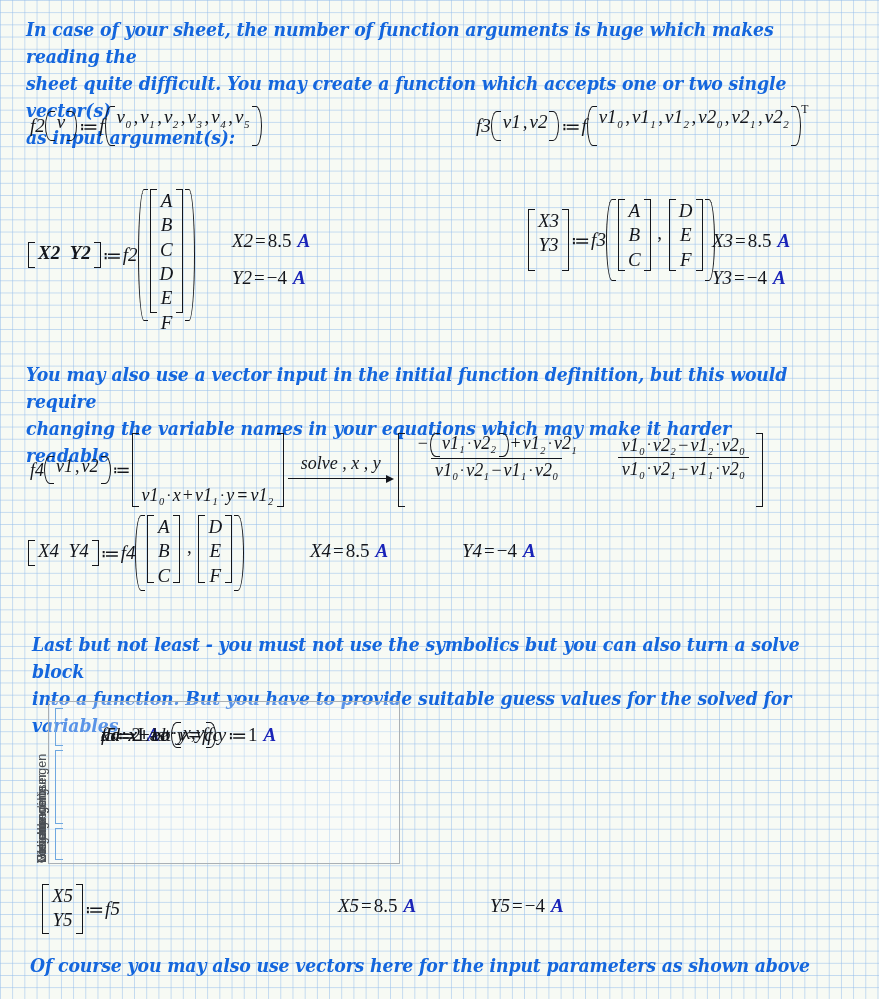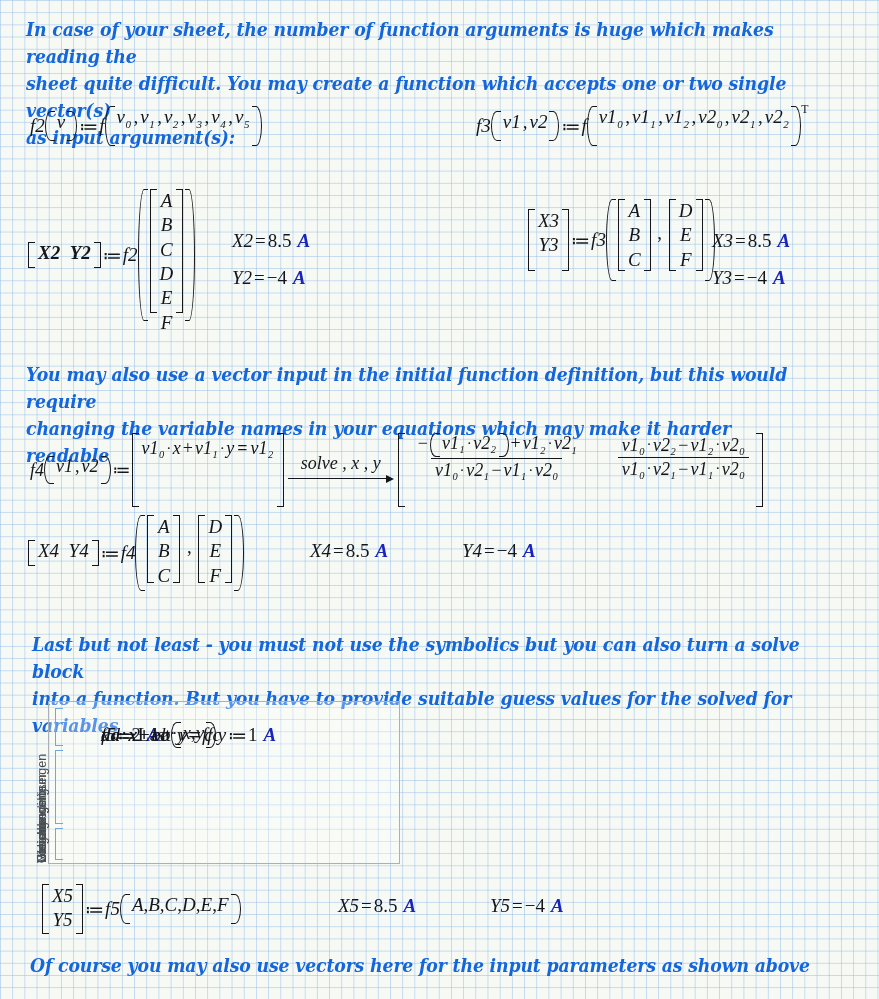--- a/index.html
+++ b/index.html
@@ -317,21 +317,21 @@
     <span class="paren" style="height:28px;">
       <span class="pl"></span>
       <span class="inner"><span class="it">v1</span><span class="op">,</span><span class="it">v2</span></span>
       <span class="pr"></span>
     </span>
     <span class="assign">≔</span>
 
     <span class="br" style="height:74px;">
       <span class="bl"></span>
       <span class="inner">
-        <span class="col" style="align-items:flex-end; line-height:1.75;">
+        <span class="col" style="align-items:flex-end; line-height:1.75;margin-top:47px;">
           <span>
             <span class="it">v1</span><span class="sub">0</span><span class="cdot">·</span><span class="it">x</span><span class="op">+</span><span class="it">v1</span><span class="sub">1</span><span class="cdot">·</span><span class="it">y</span><span class="eqv">=</span><span class="it">v1</span><span class="sub">2</span>
           </span>
         </span>
       </span>
       <span class="brr"></span>
     </span>
 
     <span class="solvearrow">
       <span class="lbl">solve , x , y</span>
@@ -488,27 +488,20 @@
       <span class="inner">
         <span class="col it">
           <span>X5</span>
           <span>Y5</span>
         </span>
       </span>
       <span class="brr"></span>
     </span>
     <span class="assign">≔</span>
     <span class="it">f5</span>
-    <span class="paren" style="height:30px;">
-      <span class="pl"></span>
-      <span class="inner it">
-        <span>A</span><span class="up">,</span><span>B</span><span class="up">,</span><span>C</span><span class="up">,</span><span>D</span><span class="up">,</span><span>E</span><span class="up">,</span><span>F</span>
-      </span>
-      <span class="pr"></span>
-    </span>
   </div>
 
   <div class="math" style="left:338px; top:895px;">
     <span class="it">X5</span>
     <span class="op">=</span>
     <span>8.5</span>
     <span class="unit">A</span>
   </div>
   <div class="math" style="left:490px; top:895px;">
     <span class="it">Y5</span>

